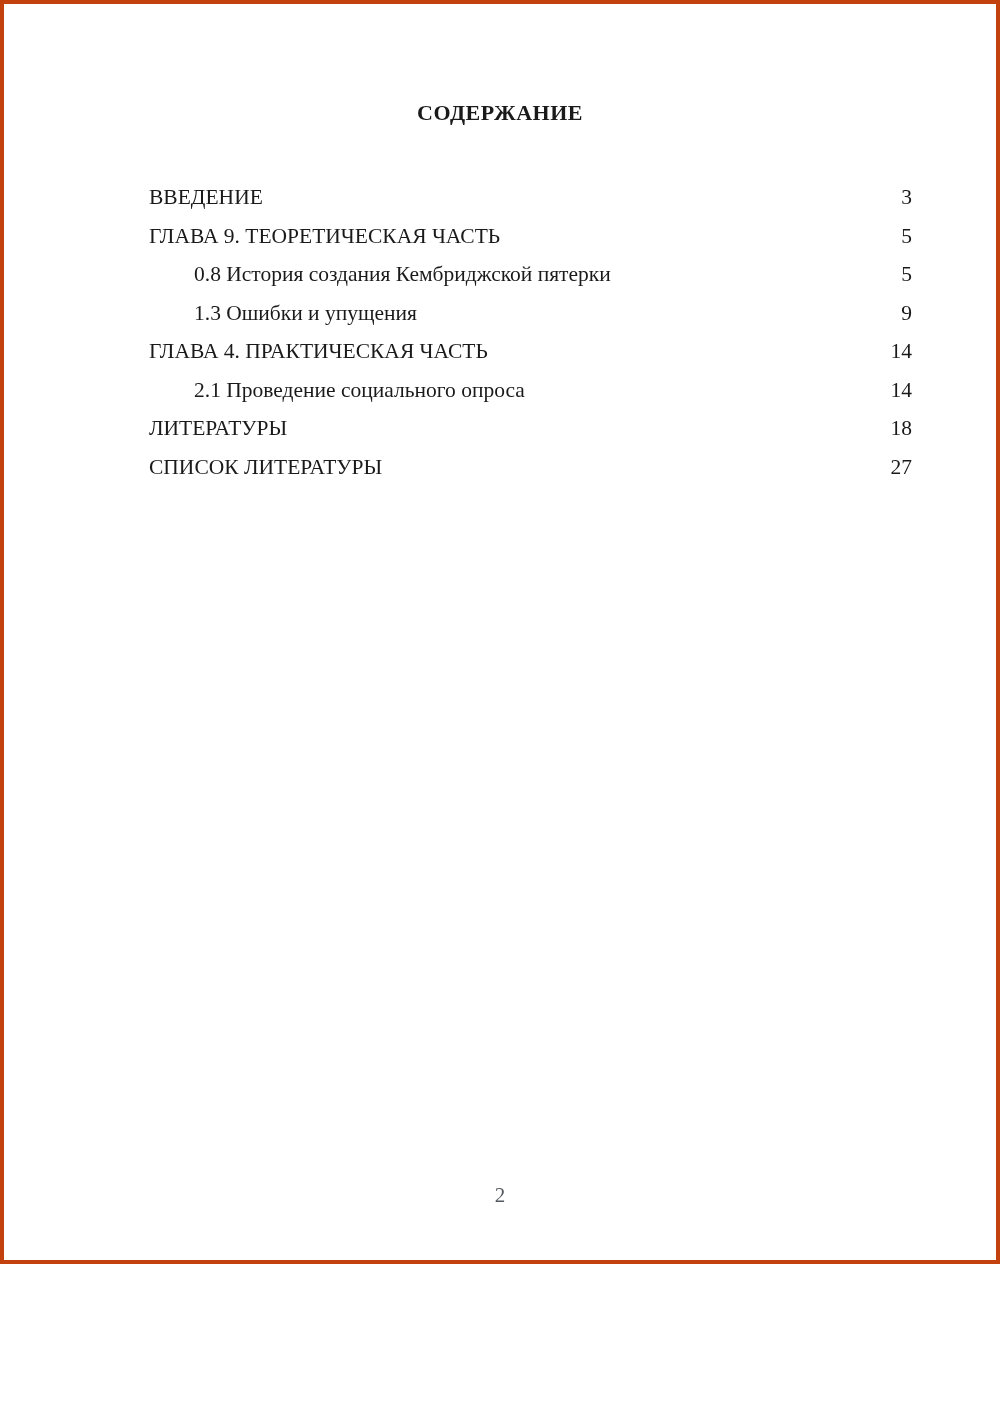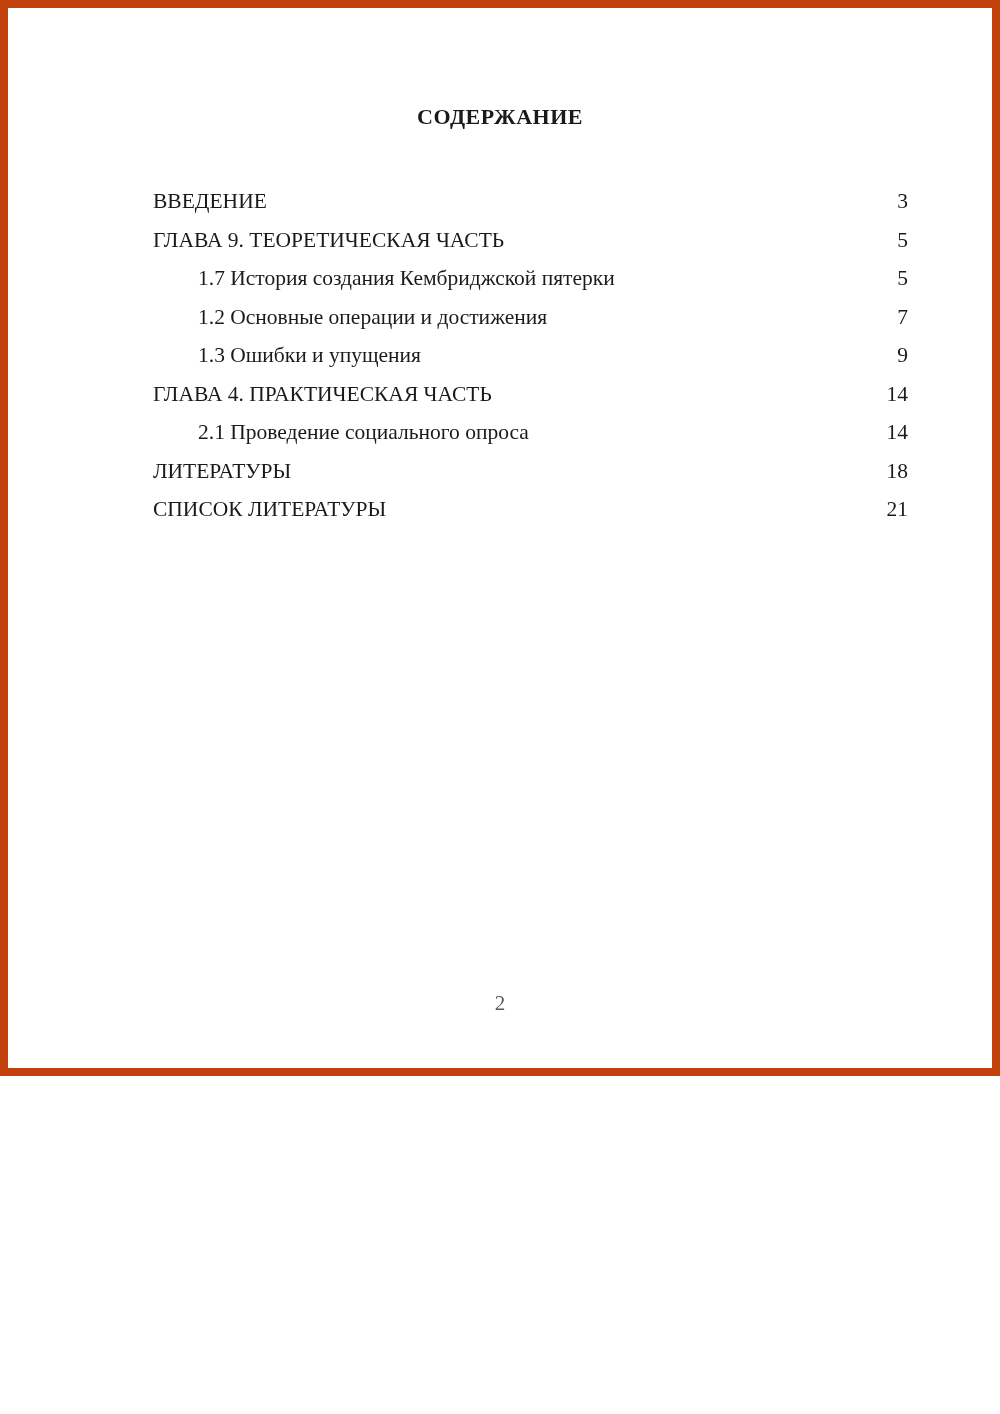--- a/index.html
+++ b/index.html
@@ -3,24 +3,24 @@
 <meta charset="utf-8">
 <style>
   html, body {
     margin: 0;
     padding: 0;
     background: #ffffff;
   }
   .page {
     position: relative;
     width: 1000px;
-    height: 1076px;
+    height: 1264px;
     box-sizing: border-box;
     background: #ffffff;
-    border: 8px solid #c2410c;
+    border: 4px solid #c2410c;
     font-family: "Liberation Serif", serif;
     color: #1a1a1a;
     overflow: hidden;
   }
   .doc-title {
     margin-top: 96px;
     text-align: center;
     font-size: 22px;
     font-weight: bold;
     letter-spacing: 0.5px;
@@ -69,44 +69,40 @@
   <div class="toc">
       <div class="toc-row level-0">
     <span class="toc-label">ВВЕДЕНИЕ</span>
     <span class="toc-page">3</span>
   </div>
       <div class="toc-row level-0">
     <span class="toc-label">ГЛАВА 9. ТЕОРЕТИЧЕСКАЯ ЧАСТЬ</span>
     <span class="toc-page">5</span>
   </div>
       <div class="toc-row level-1">
-    <span class="toc-label">1.7 История создания Кембриджской пятерки</span>
+    <span class="toc-label">0.8 История создания Кембриджской пятерки</span>
     <span class="toc-page">5</span>
-  </div>
-      <div class="toc-row level-1">
-    <span class="toc-label">1.2 Основные операции и достижения</span>
-    <span class="toc-page">7</span>
   </div>
       <div class="toc-row level-1">
     <span class="toc-label">1.3 Ошибки и упущения</span>
     <span class="toc-page">9</span>
   </div>
       <div class="toc-row level-0">
     <span class="toc-label">ГЛАВА 4. ПРАКТИЧЕСКАЯ ЧАСТЬ</span>
     <span class="toc-page">14</span>
   </div>
       <div class="toc-row level-1">
     <span class="toc-label">2.1 Проведение социального опроса</span>
     <span class="toc-page">14</span>
   </div>
       <div class="toc-row level-0">
     <span class="toc-label">ЛИТЕРАТУРЫ</span>
     <span class="toc-page">18</span>
   </div>
       <div class="toc-row level-0">
     <span class="toc-label">СПИСОК ЛИТЕРАТУРЫ</span>
-    <span class="toc-page">21</span>
+    <span class="toc-page">27</span>
   </div>
     </div>
 
   <div class="page-footer">2</div>
 
 </div>
 
 </body></html>

